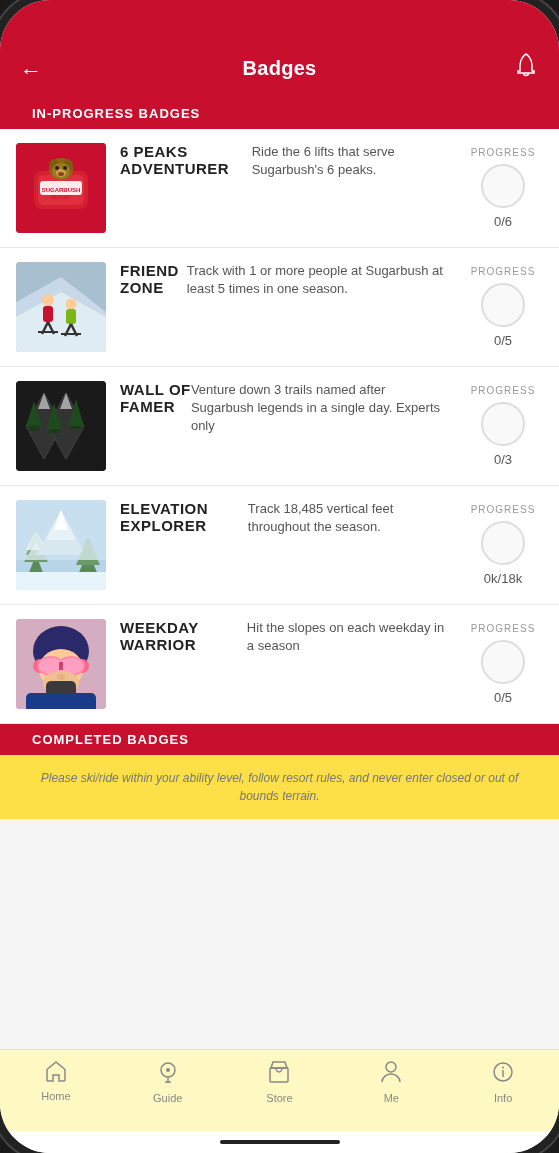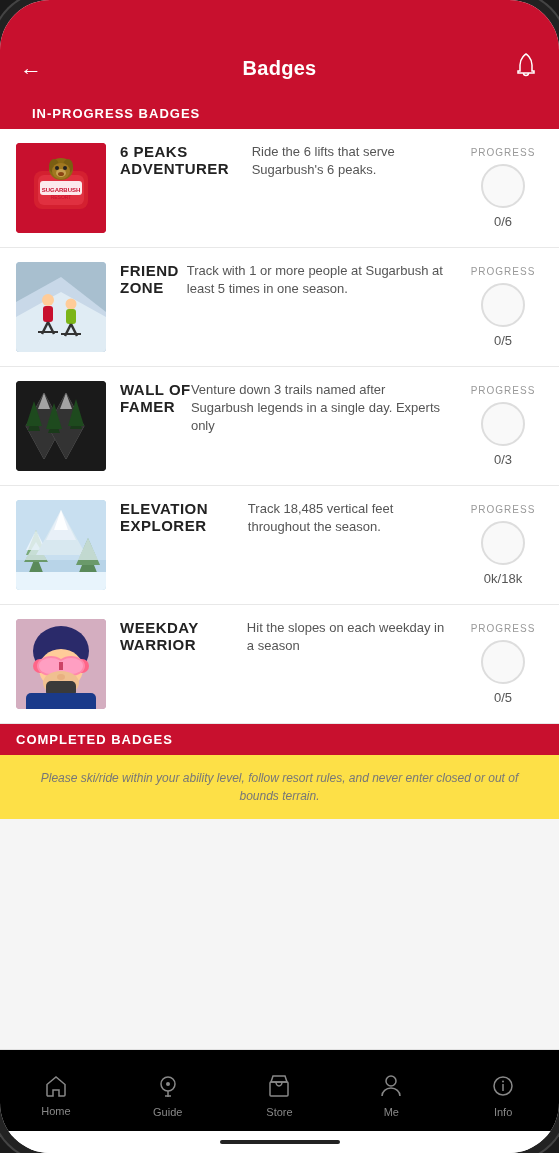--- a/index.html
+++ b/index.html
@@ -144,47 +144,47 @@
       margin-bottom: 6px;
     }
     .progress-value {
       font-size: 13px;
       color: #555;
       font-weight: 500;
     }
     
     .completed-section {
       background: #c8102e;
-      padding: 8px 16px;
+      padding: 8px 32px;
     }
     .completed-section-text {
       color: #fff;
       font-size: 13px;
       font-weight: 700;
       letter-spacing: 1px;
     }
     .disclaimer {
       background: #fde047;
       padding: 14px 20px;
       text-align: center;
     }
     .disclaimer-text {
       font-size: 12px;
       color: #777;
       font-style: italic;
       line-height: 1.5;
     }
     
     .bottom-nav {
-      background: #000000;
+      background: #fef9c3;
       border-top: 1px solid #e0e0e0;
       display: flex;
       flex-direction: row;
       height: 82px;
-      align-items: center;
+      align-items: flex-start;
       padding-top: 10px;
     }
     .nav-item {
       flex: 1;
       display: flex;
       flex-direction: column;
       align-items: center;
       gap: 4px;
       cursor: pointer;
     }

